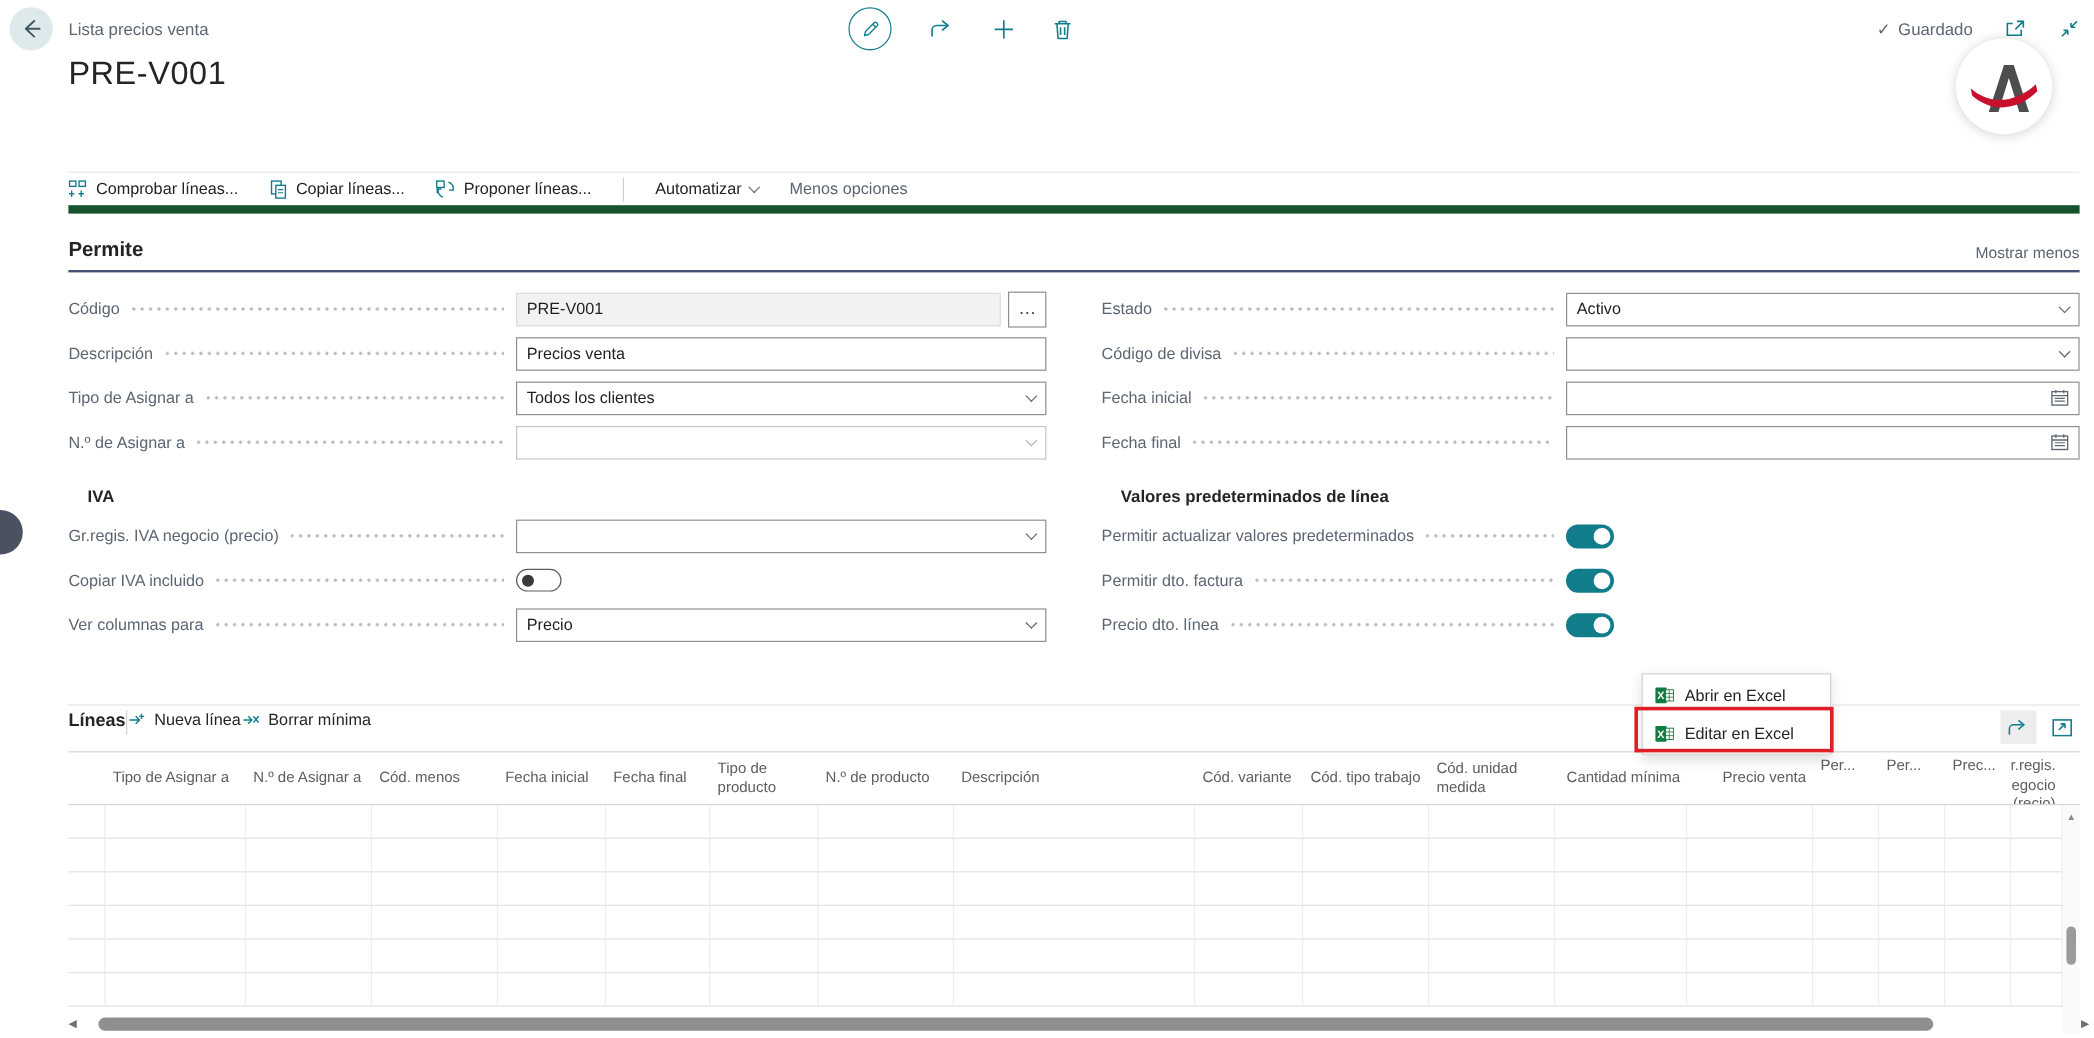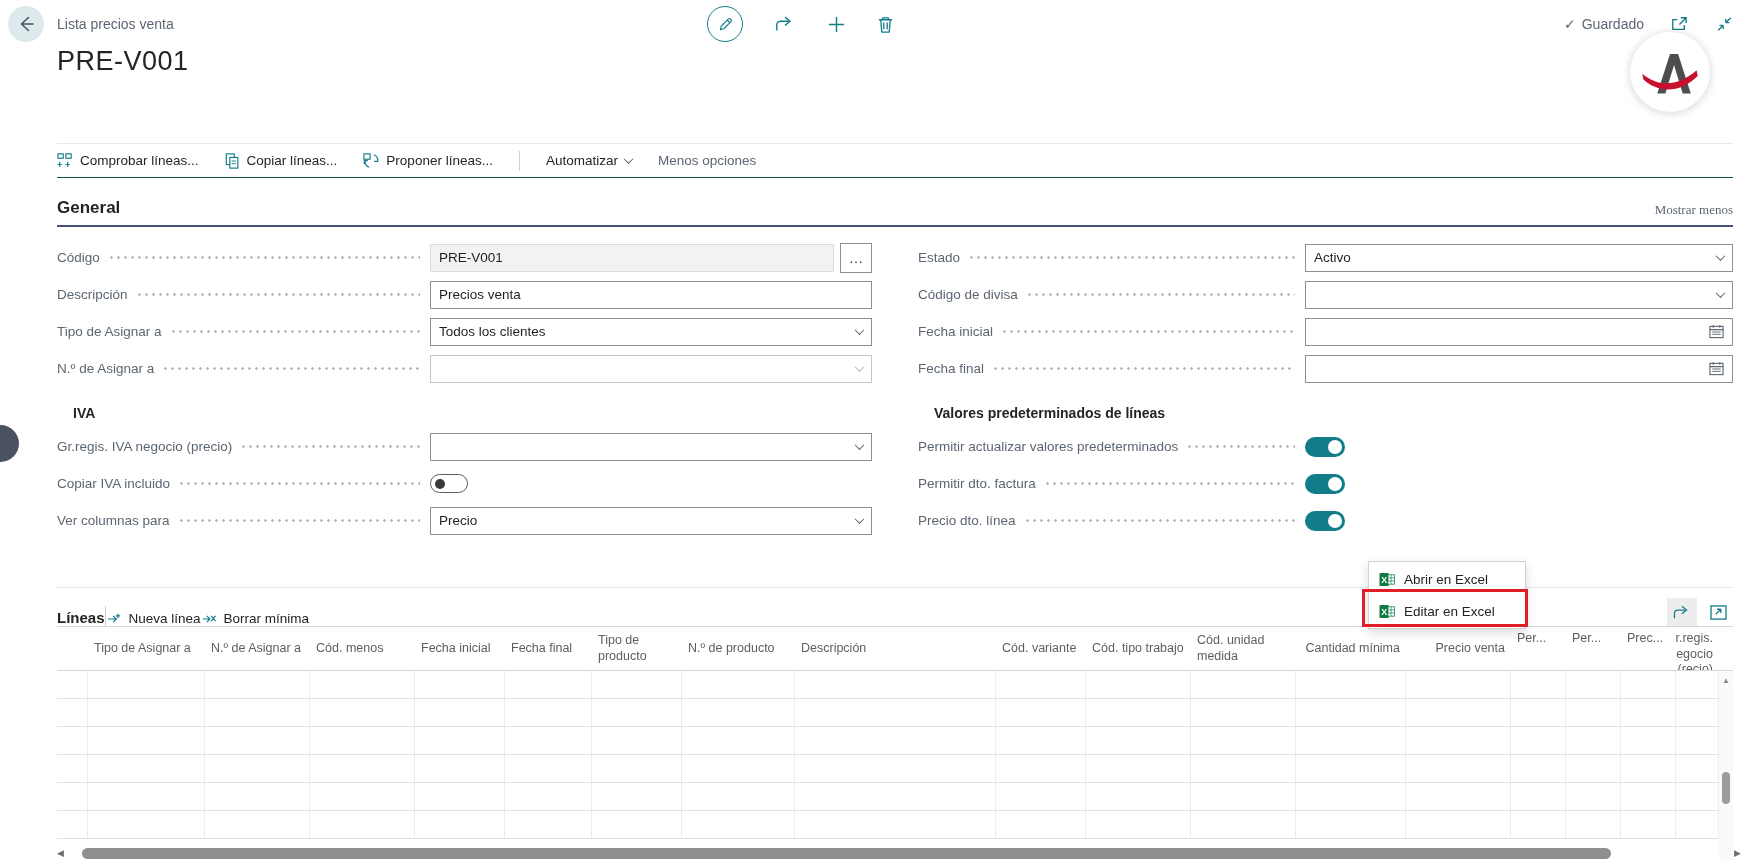--- a/index.html
+++ b/index.html
@@ -17,32 +17,32 @@
   .top-right { position:absolute; right:10px; top:0; height:48px; display:flex; align-items:center; gap:24px; }
   .saved { display:flex; align-items:center; gap:6px; color:#5c6672; font-size:14px; }
 
   .app-logo { position:absolute; left:1630px; top:32px; width:80px; height:80px; border-radius:50%;
               background:#fff; box-shadow:0 1px 10px rgba(0,0,0,.18); z-index:6;
               display:flex; align-items:center; justify-content:center; }
 
   .page-title { position:absolute; left:57px; top:46px; font-size:27px; font-weight:300; color:#252423; letter-spacing:.5px; }
 
   
-  .cmdbar { margin:95px 12px 0 57px; height:35px; border-top:1px solid #e8e8e8; border-bottom:1px solid #14532d;
+  .cmdbar { margin:95px 12px 0 57px; height:35px; border-top:1px solid #e8e8e8; border-bottom:7px solid #14532d;
             display:flex; align-items:center; gap:26px; }
   .cmd { display:flex; align-items:center; gap:7px; background:none; border:none; font-size:13.5px; color:#252423; cursor:pointer; font-family:inherit; }
   .cmd-sep { width:1px; height:20px; background:#d0d0d0; }
   .muted { color:#5c6672; }
   .chev { width:7px; height:7px; border-right:1.5px solid #5f6672; border-bottom:1.5px solid #5f6672; transform:rotate(45deg) translate(-1px,-1px); display:inline-block; }
 
   
   .general { margin:14px 12px 0 57px; }
   .sec-head { display:flex; align-items:flex-end; justify-content:space-between; height:26px; }
   .sec-title { font-size:17px; font-weight:600; color:#252423; }
-  .show-less { font-size:13px; color:#5c6672; cursor:pointer; background:none; border:none; font-family:Liberation Serif, serif; }
+  .show-less { font-size:13px; color:#5c6672; cursor:pointer; background:none; border:none; font-family:Liberation Sans, sans-serif; }
   .sec-rule { height:2px; background:#44527a; margin-top:7px; }
   .cols { display:grid; grid-template-columns:1fr 1fr; column-gap:46px; padding-top:12px; }
   .frow { display:flex; align-items:center; height:37px; }
   .flabel { color:#5c6672; white-space:nowrap; }
   .leader { flex:1; height:3px; margin:0 10px;
             background-image:radial-gradient(circle at 1.5px 1.5px,#b7b7b7 1.1px,transparent 1.5px);
             background-size:7px 3px; background-repeat:repeat-x; }
   .ctrl { width:442px; flex:none; display:flex; align-items:center; gap:6px; }
   .col2 .ctrl { width:428px; }
   .tinput { height:28px; border:1px solid #8f8f8f; background:#fff; display:flex; align-items:center;
@@ -59,21 +59,21 @@
   .datebox .cal { margin-left:auto; display:flex; }
   .subhead { font-weight:700; font-size:14px; color:#252423; margin:15px 16px 5px; height:21px; display:flex; align-items:center; }
   .toggle { position:relative; flex:none; cursor:pointer; }
   .toggle.on { width:40px; height:20px; border-radius:10px; background:#117d8a; }
   .toggle.on .knob { position:absolute; right:3px; top:3px; width:14px; height:14px; border-radius:50%; background:#fff; }
   .toggle.off { width:38px; height:19px; border-radius:10px; background:#fff; border:1px solid #5f5e5d; }
   .toggle.off .knob { position:absolute; left:4px; top:3.5px; width:10px; height:10px; border-radius:50%; background:#3b3a39; }
 
   
   .lines-card { margin:48px 12px 0 57px; border-top:1px solid #e4e4e4; position:relative; }
-  .lines-head { height:38px; display:flex; align-items:flex-end; padding-top:4px; }
+  .lines-head { height:38px; display:flex; align-items:flex-start; padding-top:4px; }
   .lines-title { font-size:15px; font-weight:600; color:#252423; }
   .vdiv { width:1px; height:20px; background:#d0d0d0; }
   .lines-right { margin-left:auto; display:flex; align-items:center; gap:6px; }
   .sq-btn { width:30px; height:28px; display:flex; align-items:center; justify-content:center; background:none; border:none; cursor:pointer; }
   .sq-btn.active { background:#ededed; }
 
   .grid { position:relative; border-top:1px solid #d6d6d6; }
   .ghead { display:flex; height:44px; border-bottom:1px solid #d6d6d6; overflow:hidden; }
   .hc { flex:none; padding:4px 6px; font-size:12.5px; color:#605e5c; display:flex; align-items:center; overflow:hidden; line-height:1.25; cursor:pointer; }
   .hc.r { justify-content:flex-end; text-align:right; }
@@ -215,21 +215,21 @@
     <span>Automatizar</span>
     <span class="chev"></span>
   </button>
   <button class="cmd muted">
     <span>Menos opciones</span>
   </button>
 </div>
 
 <section class="general">
   <div class="sec-head">
-    <span class="sec-title">General</span>
+    <span class="sec-title">Permite</span>
     <button class="show-less">Mostrar menos</button>
   </div>
   <div class="sec-rule"></div>
 
   <div class="cols">
 
     <div class="col col1">
       <div class="frow">
         <span class="flabel">Código</span>
         <span class="leader"></span>
@@ -348,21 +348,21 @@
               <svg width="15" height="15" viewBox="0 0 16 16">
                   <rect x="1" y="2.5" width="14" height="12" fill="none" stroke="#5f6672" stroke-width="1.2"></rect>
                   <path d="M1 6 h14 M4.5 1 v3 M11.5 1 v3" stroke="#5f6672" stroke-width="1.2"></path>
                   <path d="M3.5 8.5 h9 M3.5 11 h9" stroke="#5f6672" stroke-width="1"></path>
                 </svg>
             </span>
           </div>
         </div>
       </div>
 
-      <div class="subhead">Valores predeterminados de líneas</div>
+      <div class="subhead">Valores predeterminados de línea</div>
 
       <div class="frow">
         <span class="flabel">Permitir actualizar valores predeterminados</span>
         <span class="leader"></span>
         <div class="ctrl">
           <div class="toggle on">
               <span class="knob"></span>
             </div>
         </div>
       </div>

